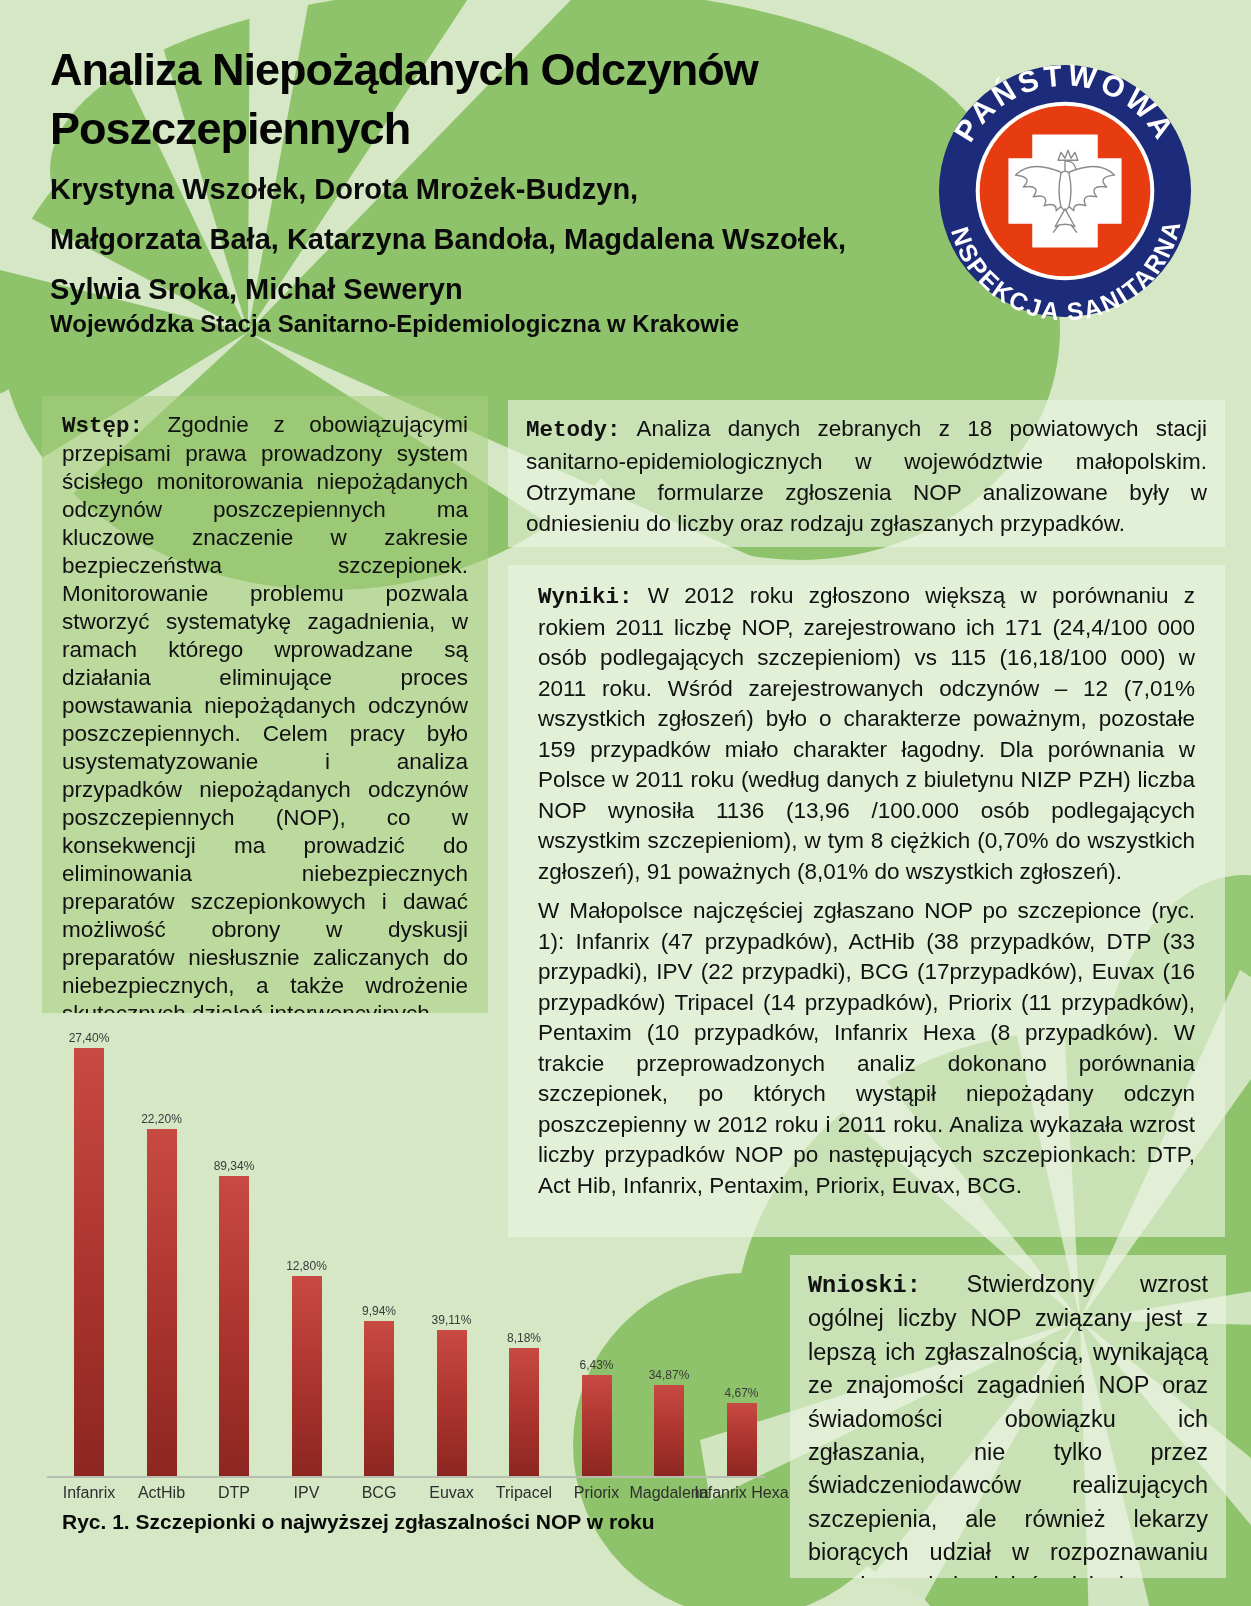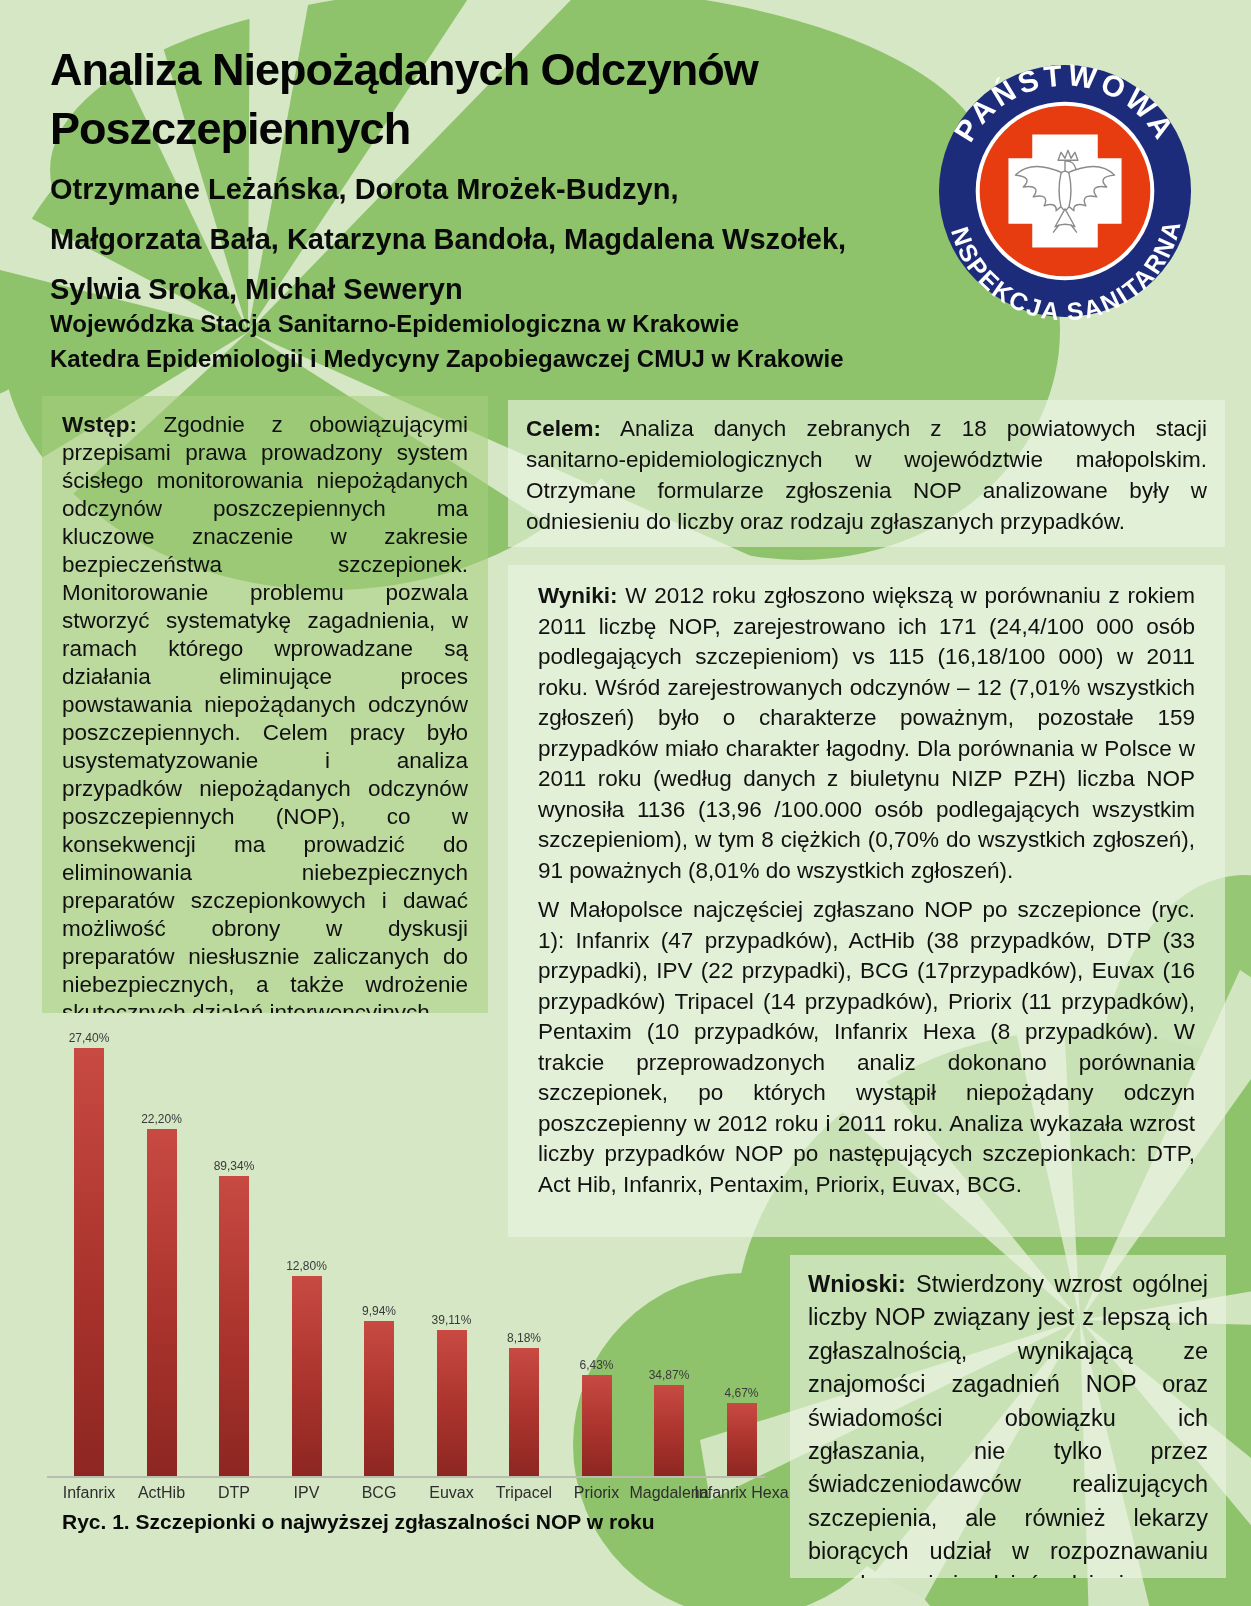--- a/index.html
+++ b/index.html
@@ -23,21 +23,21 @@
     font-size:29px;font-weight:bold;line-height:50px;color:#0a0a0a;
   }
   .affil{
     left:50px;top:306px;width:900px;
     font-size:24px;font-weight:bold;line-height:35px;color:#0a0a0a;
   }
   .logo{left:936px;top:62px;width:258px;height:258px;}
   
   .box{box-sizing:border-box;text-align:justify;overflow:hidden;}
   .box p{margin:0;}
-  .box .lbl{font-weight:bold;}
+  .box .lbl{font-weight:bold;font-family:Liberation Mono, monospace;}
   .box-wstep{
     left:42px;top:396px;width:446px;height:617px;
     padding:15px 20px;
     background:rgba(167,206,126,0.55);
     font-size:22.5px;line-height:28px;
   }
   .box-metody{
     left:508px;top:400px;width:717px;height:147px;
     padding:13px 18px;
     background:rgba(236,246,228,0.62);
@@ -123,28 +123,27 @@
       <polygon points="1080,1320 700,1440 710,1500"></polygon>
     </g>
   </svg>
 
   <div class="layer title">
     <div>Analiza Niepożądanych Odczynów</div>
     <div>Poszczepiennych</div>
   </div>
 
   <div class="layer authors">
-    <div>Otrzymane Leżańska, Dorota Mrożek-Budzyn,</div>
+    <div>Krystyna Wszołek, Dorota Mrożek-Budzyn,</div>
     <div>Małgorzata Bała, Katarzyna Bandoła, Magdalena Wszołek,</div>
     <div>Sylwia Sroka, Michał Seweryn</div>
   </div>
 
   <div class="layer affil">
     <div>Wojewódzka Stacja Sanitarno-Epidemiologiczna w Krakowie</div>
-    <div>Katedra Epidemiologii i Medycyny Zapobiegawczej CMUJ w Krakowie</div>
   </div>
 
   <svg class="layer logo" viewBox="0 0 260 260" xmlns="http://www.w3.org/2000/svg">
     <circle cx="130" cy="130" r="127" fill="#1d2b7b"></circle>
     <circle cx="130" cy="130" r="90" fill="#ffffff"></circle>
     <circle cx="130" cy="130" r="86" fill="#e63c10"></circle>
     <polygon fill="#ffffff" points="73,97 97,97 97,73 163,73 163,97 187,97 187,163 163,163 163,187 97,187 97,163 73,163"></polygon>
 
     <g stroke="#8a8a8a" stroke-width="1.4" fill="#ffffff" stroke-linejoin="round">
       <path d="M123 99 l3 -8 4 6 3 -8 3 8 4 -6 3 8 z"></path>
@@ -165,21 +164,21 @@
     <text font-family="Liberation Sans, sans-serif" font-size="25" font-weight="bold" fill="#ffffff" letter-spacing="2">
       <textPath href="#arcBottom" startOffset="50%" text-anchor="middle">INSPEKCJA SANITARNA</textPath>
     </text>
   </svg>
 
   <div class="layer box box-wstep">
     <p><b class="lbl">Wstęp:</b> <span>Zgodnie z obowiązującymi przepisami prawa prowadzony system ścisłego monitorowania niepożądanych odczynów poszczepiennych ma kluczowe znaczenie w zakresie bezpieczeństwa szczepionek. Monitorowanie problemu pozwala stworzyć systematykę zagadnienia, w ramach którego wprowadzane są działania eliminujące proces powstawania niepożądanych odczynów poszczepiennych. Celem pracy było usystematyzowanie i analiza przypadków niepożądanych odczynów poszczepiennych (NOP), co w konsekwencji ma prowadzić do eliminowania niebezpiecznych preparatów szczepionkowych i dawać możliwość obrony w dyskusji preparatów niesłusznie zaliczanych do niebezpiecznych, a także wdrożenie skutecznych działań interwencyjnych.</span></p>
   </div>
 
   <div class="layer box box-metody">
-    <p><b class="lbl">Celem:</b> <span>Analiza danych zebranych z 18 powiatowych stacji sanitarno-epidemiologicznych w województwie małopolskim. Otrzymane formularze zgłoszenia NOP analizowane były w odniesieniu do liczby oraz rodzaju zgłaszanych przypadków.</span></p>
+    <p><b class="lbl">Metody:</b> <span>Analiza danych zebranych z 18 powiatowych stacji sanitarno-epidemiologicznych w województwie małopolskim. Otrzymane formularze zgłoszenia NOP analizowane były w odniesieniu do liczby oraz rodzaju zgłaszanych przypadków.</span></p>
   </div>
 
   <div class="layer box box-wyniki">
     <p><b class="lbl">Wyniki:</b> <span>W 2012 roku zgłoszono większą w porównaniu z rokiem 2011 liczbę NOP, zarejestrowano ich 171 (24,4/100 000 osób podlegających szczepieniom) vs 115 (16,18/100 000) w 2011 roku. Wśród zarejestrowanych odczynów – 12 (7,01% wszystkich zgłoszeń) było o charakterze poważnym, pozostałe 159 przypadków miało charakter łagodny. Dla porównania w Polsce w 2011 roku (według danych z biuletynu NIZP PZH) liczba NOP wynosiła 1136 (13,96 /100.000 osób podlegających wszystkim szczepieniom), w tym 8 ciężkich (0,70% do wszystkich zgłoszeń), 91 poważnych (8,01% do wszystkich zgłoszeń).</span></p>
     <p><span>W Małopolsce najczęściej zgłaszano NOP po szczepionce (ryc. 1): Infanrix (47 przypadków), ActHib (38 przypadków, DTP (33 przypadki), IPV (22 przypadki), BCG (17przypadków), Euvax (16 przypadków) Tripacel (14 przypadków), Priorix (11 przypadków), Pentaxim (10 przypadków, Infanrix Hexa (8 przypadków). W trakcie przeprowadzonych analiz dokonano porównania szczepionek, po których wystąpił niepożądany odczyn poszczepienny w 2012 roku i 2011 roku. Analiza wykazała wzrost liczby przypadków NOP po następujących szczepionkach: DTP, Act Hib, Infanrix, Pentaxim, Priorix, Euvax, BCG.</span></p>
   </div>
 
   <div class="layer box box-wnioski">
     <p><b class="lbl">Wnioski:</b> <span>Stwierdzony wzrost ogólnej liczby NOP związany jest z lepszą ich zgłaszalnością, wynikającą ze znajomości zagadnień NOP oraz świadomości obowiązku ich zgłaszania, nie tylko przez świadczeniodawców realizujących szczepienia, ale również lekarzy biorących udział w rozpoznawaniu oraz leczeniu i rodziców dzieci.</span></p>
   </div>

